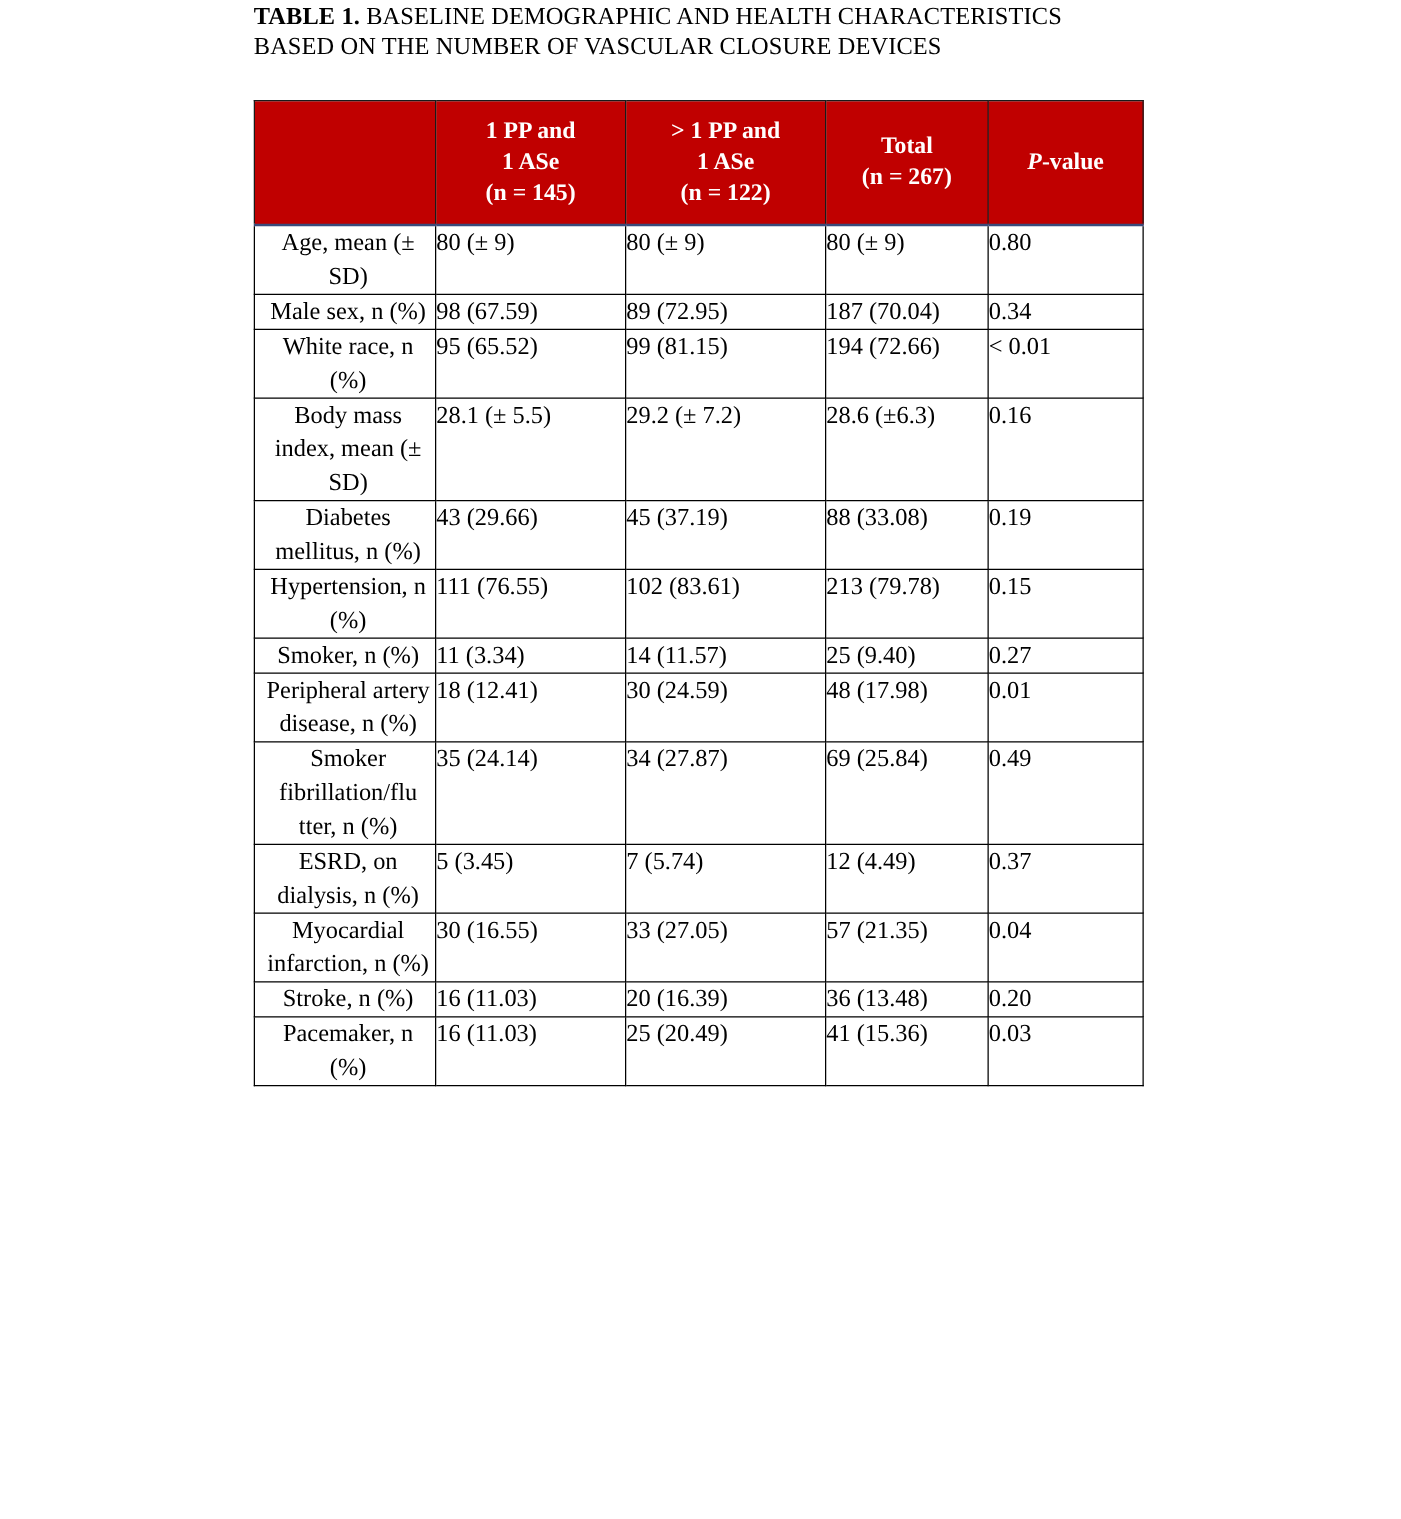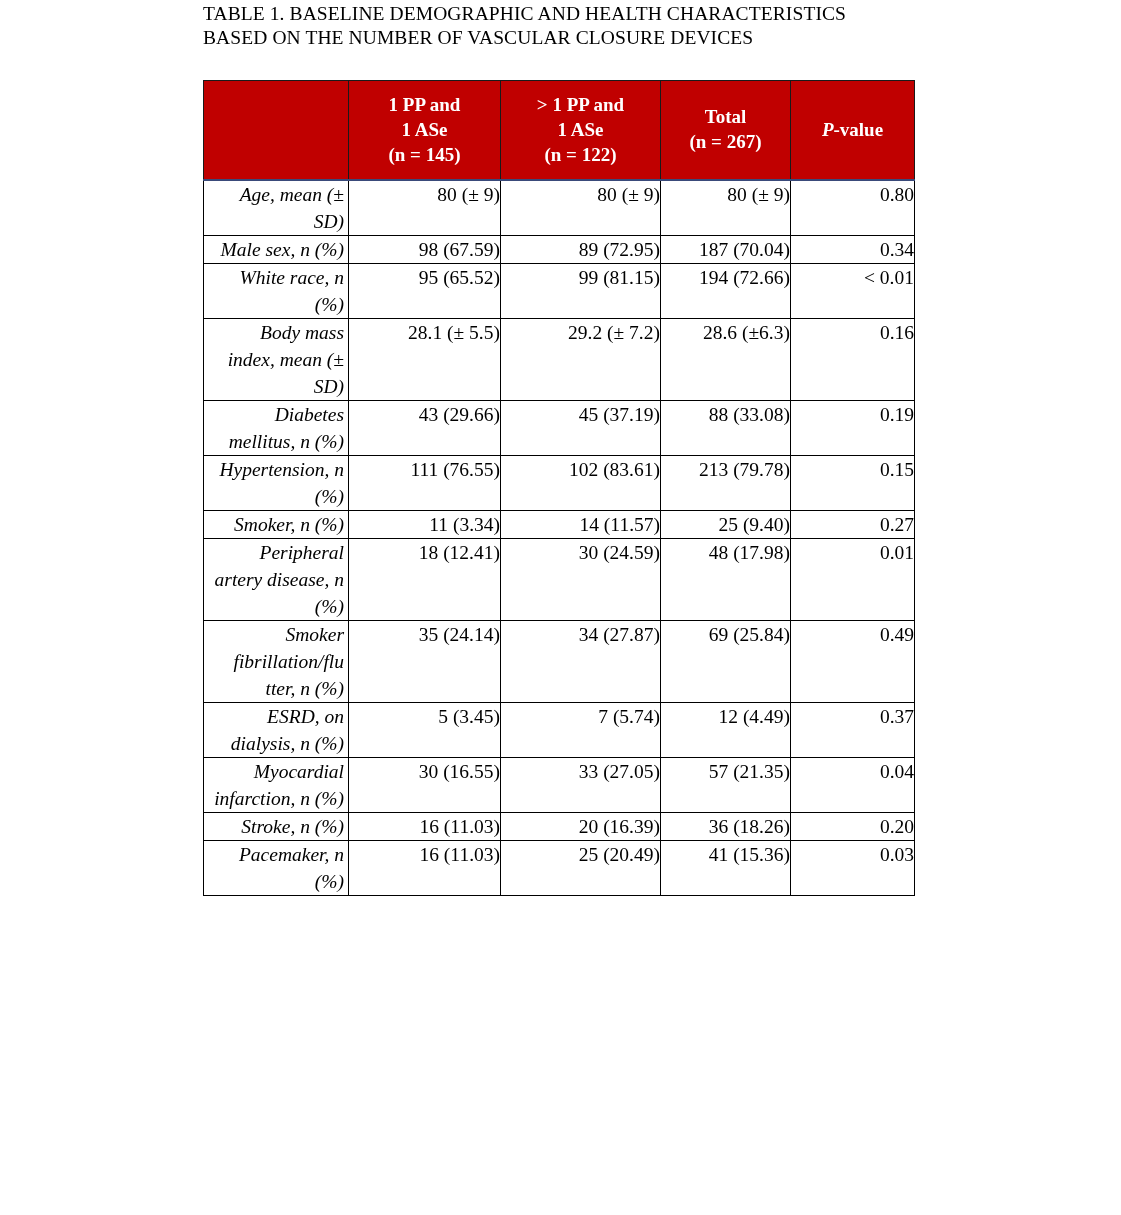--- a/index.html
+++ b/index.html
@@ -25,21 +25,21 @@
   .caption {
     position: absolute;
     left: 203px;
     top: 2px;
     width: 660px;
     font-size: 19.5px;
     line-height: 24px;
     letter-spacing: 0.1px;
   }
   .caption .lead {
-    font-weight: normal;
+    font-weight: bold;
   }
   .caption .rest {
     font-weight: normal;
     text-align: center;
   }
 
   
   .table-wrap {
     position: absolute;
     left: 203px;
@@ -85,27 +85,26 @@
     font-weight: bold;
   }
 
   
   tbody td {
     font-size: 19.5px;
     line-height: 27px;
     padding: 6px 8px 8px 8px;
   }
   tbody td.label {
-    text-align: right;
+    text-align: center;
     padding-left: 9px;
     padding-right: 4px;
-    font-style: italic;
   }
   tbody td.num {
-    text-align: right;
+    text-align: left;
   }
 
   
   tbody tr { }
 </style>
 </head>
 <body>
 
 <div class="page">
 
@@ -231,21 +230,21 @@
           <td class="num">30 (16.55)</td>
           <td class="num">33 (27.05)</td>
           <td class="num">57 (21.35)</td>
           <td class="num">0.04</td>
         </tr>
 
         <tr>
           <td class="label">Stroke, n (%)</td>
           <td class="num">16 (11.03)</td>
           <td class="num">20 (16.39)</td>
-          <td class="num">36 (18.26)</td>
+          <td class="num">36 (13.48)</td>
           <td class="num">0.20</td>
         </tr>
 
 
         <tr>
           <td class="label">Pacemaker, n (%)</td>
           <td class="num">16 (11.03)</td>
           <td class="num">25 (20.49)</td>
           <td class="num">41 (15.36)</td>
           <td class="num">0.03</td>

